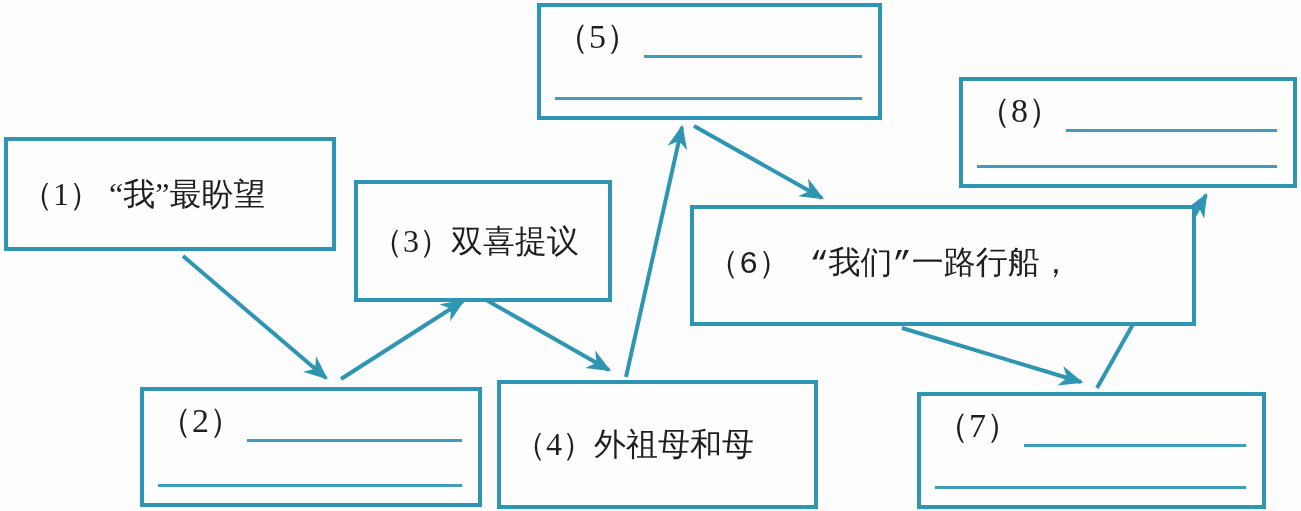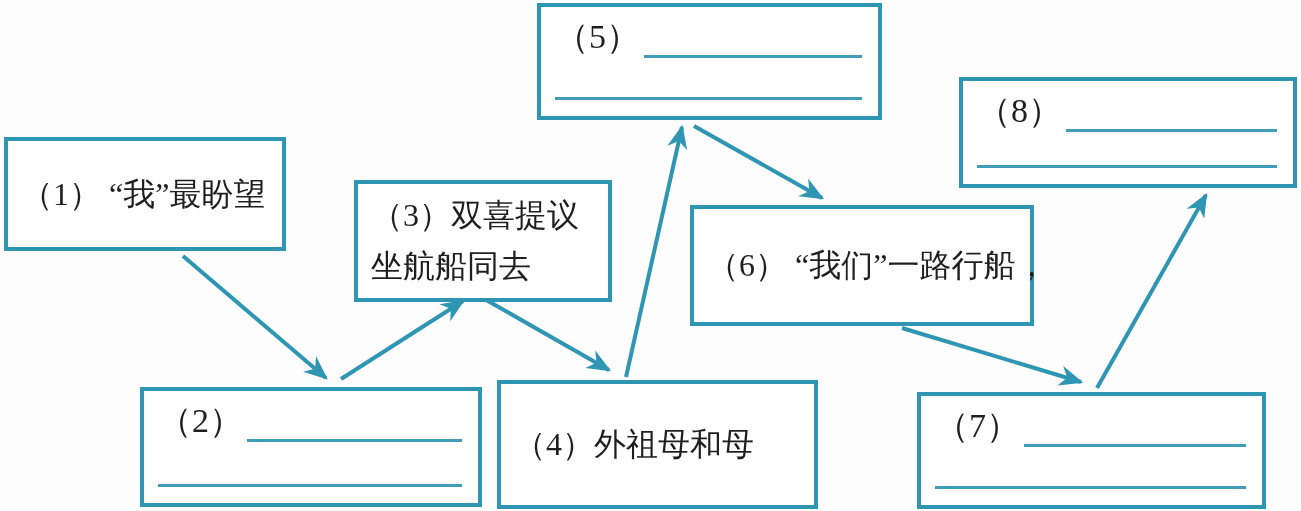--- a/index.html
+++ b/index.html
@@ -72,46 +72,45 @@
     </defs>
     <line x1="183" y1="256" x2="326" y2="378" marker-end="url(#ah)"></line>
     <line x1="341" y1="379" x2="463" y2="301" marker-end="url(#ah)"></line>
     <line x1="481" y1="297" x2="609" y2="370" marker-end="url(#ah)"></line>
     <line x1="626" y1="377" x2="682" y2="127" marker-end="url(#ah)"></line>
     <line x1="694" y1="126" x2="822" y2="198" marker-end="url(#ah)"></line>
     <line x1="902" y1="328" x2="1081" y2="382" marker-end="url(#ah)"></line>
     <line x1="1097" y1="388" x2="1206" y2="195" marker-end="url(#ah)"></line>
   </svg>
 
-  <div class="box filled" style="left:4px; top:137px; width:282px; height:114px;">
+  <div class="box filled" style="left:4px; top:137px; width:332px; height:114px;">
     <div>（1） “我”最盼望</div>
   </div>
 
   <div class="box filled" style="left:354px; top:180px; width:258px; height:122px;">
     <div>（3）双喜提议</div>
-    <div>坐航船同去</div>
   </div>
 
   <div class="box blank" style="left:537px; top:3px; width:345px; height:117px;">
     <div class="row1">
       <span class="num">（5）</span>
       <span class="blank-line-1"></span>
     </div>
     <div class="blank-line-2"></div>
   </div>
 
   <div class="box blank" style="left:959px; top:77px; width:338px; height:111px;">
     <div class="row1">
       <span class="num">（8）</span>
       <span class="blank-line-1"></span>
     </div>
     <div class="blank-line-2"></div>
   </div>
 
-  <div class="box filled" style="left:690px; top:205px; width:344px; height:121px;">
+  <div class="box filled" style="left:690px; top:205px; width:506px; height:121px;font-family:Liberation Mono, monospace;">
     <div>（6） “我们”一路行船，</div>
   </div>
 
   <div class="box blank" style="left:140px; top:387px; width:342px; height:120px;">
     <div class="row1">
       <span class="num">（2）</span>
       <span class="blank-line-1"></span>
     </div>
     <div class="blank-line-2"></div>
   </div>

